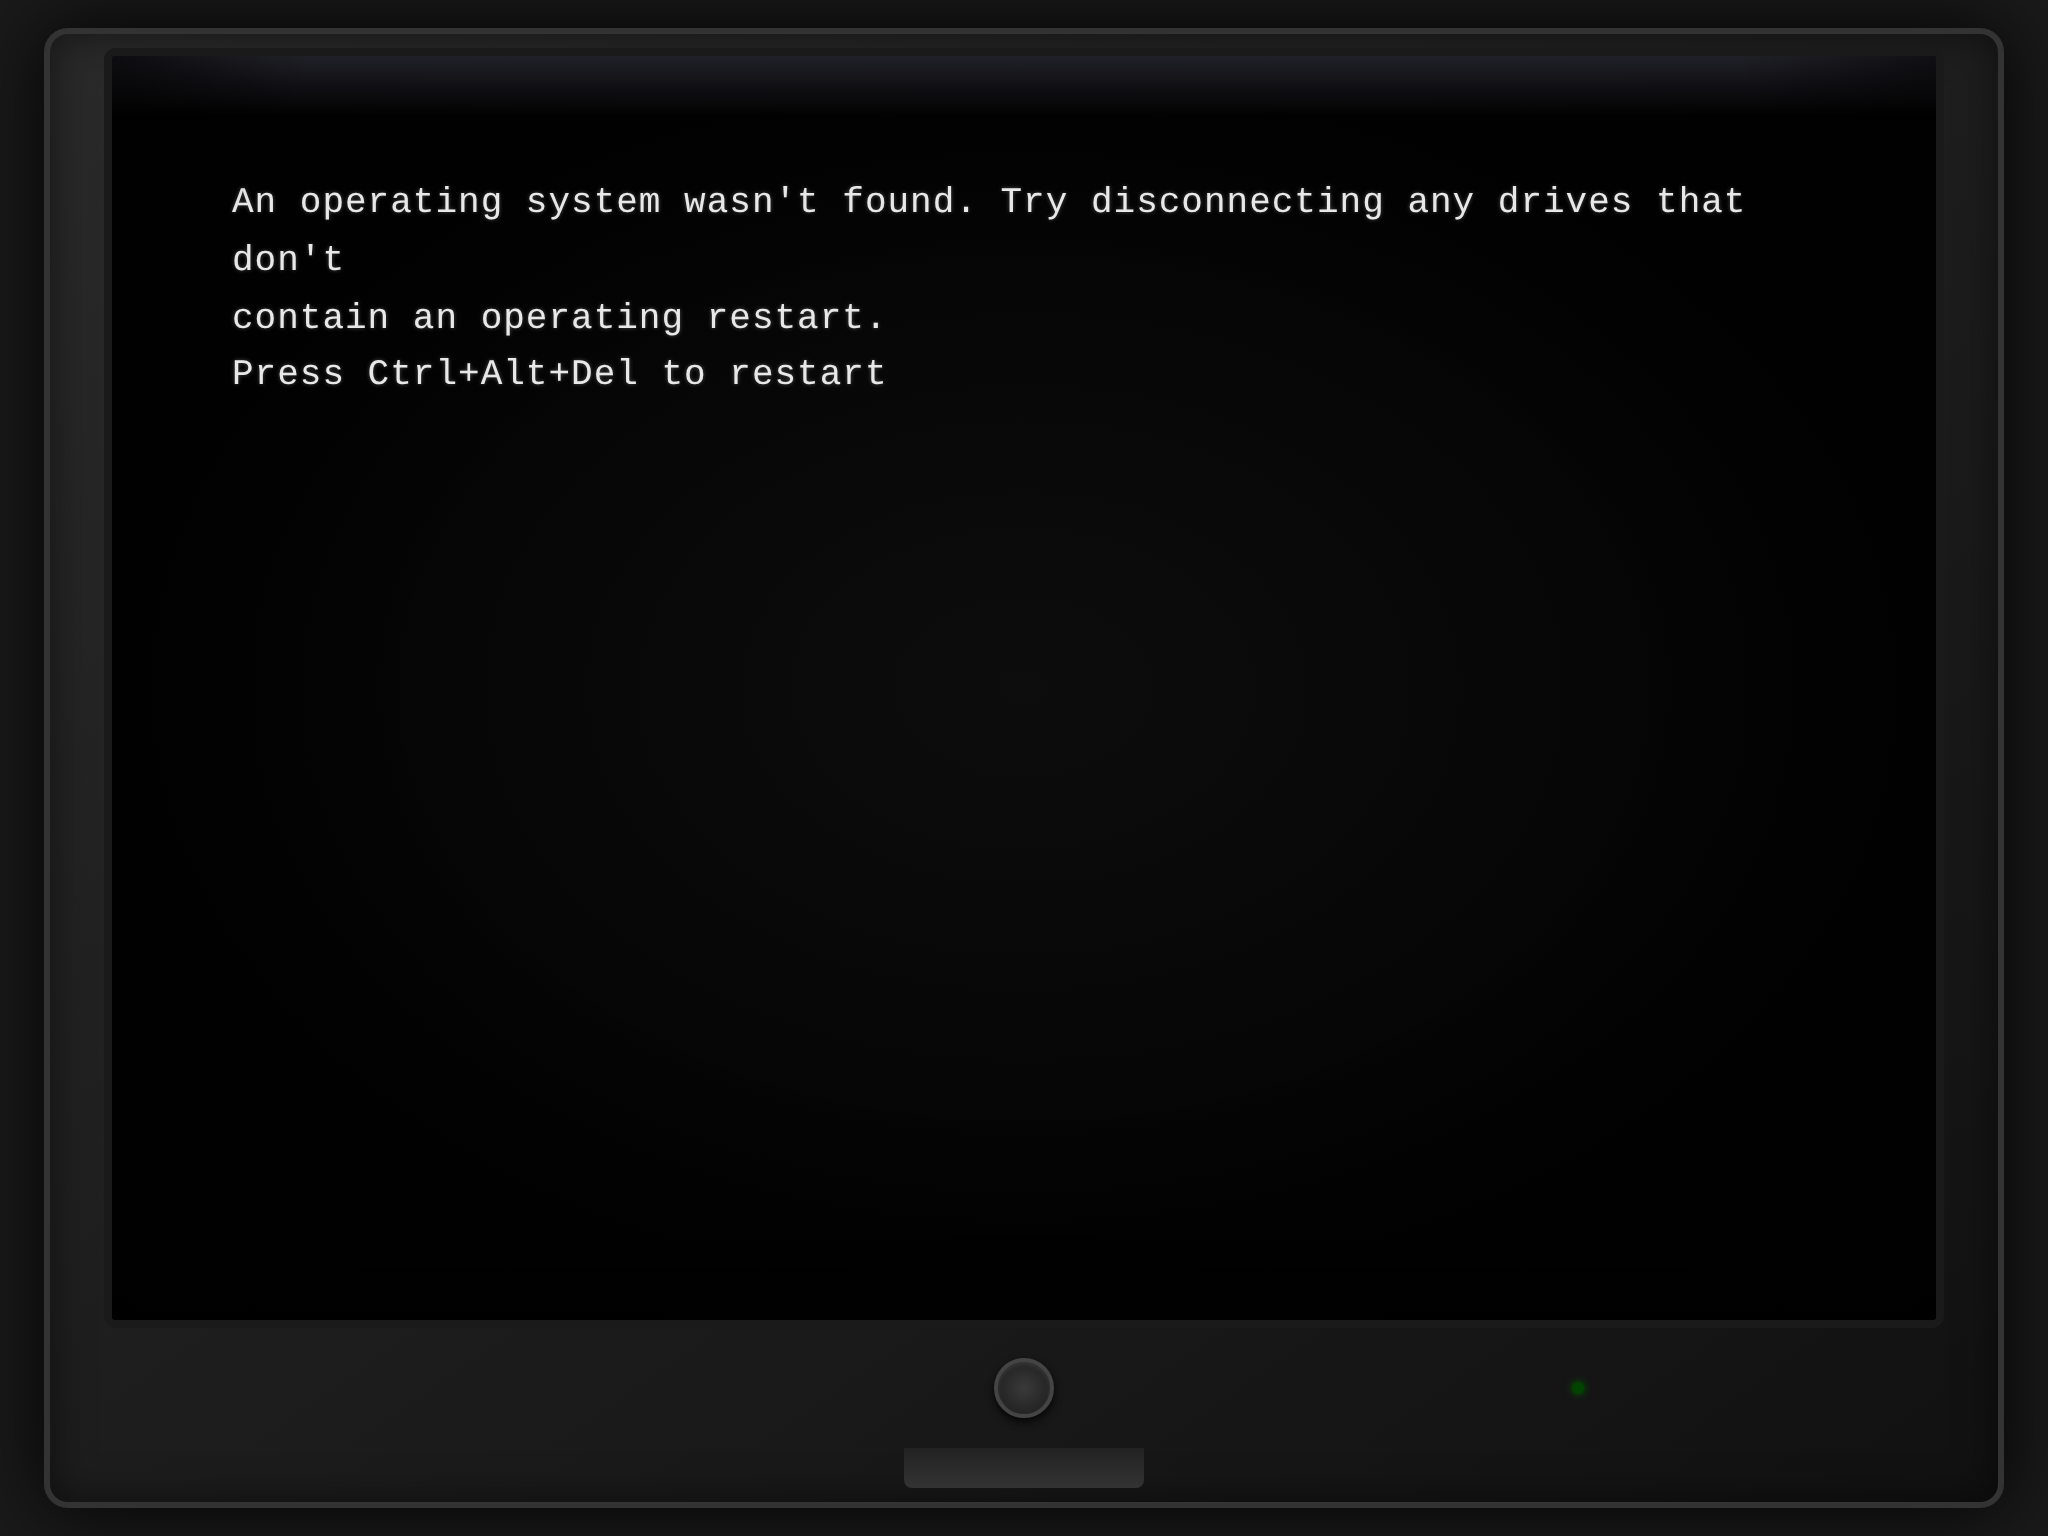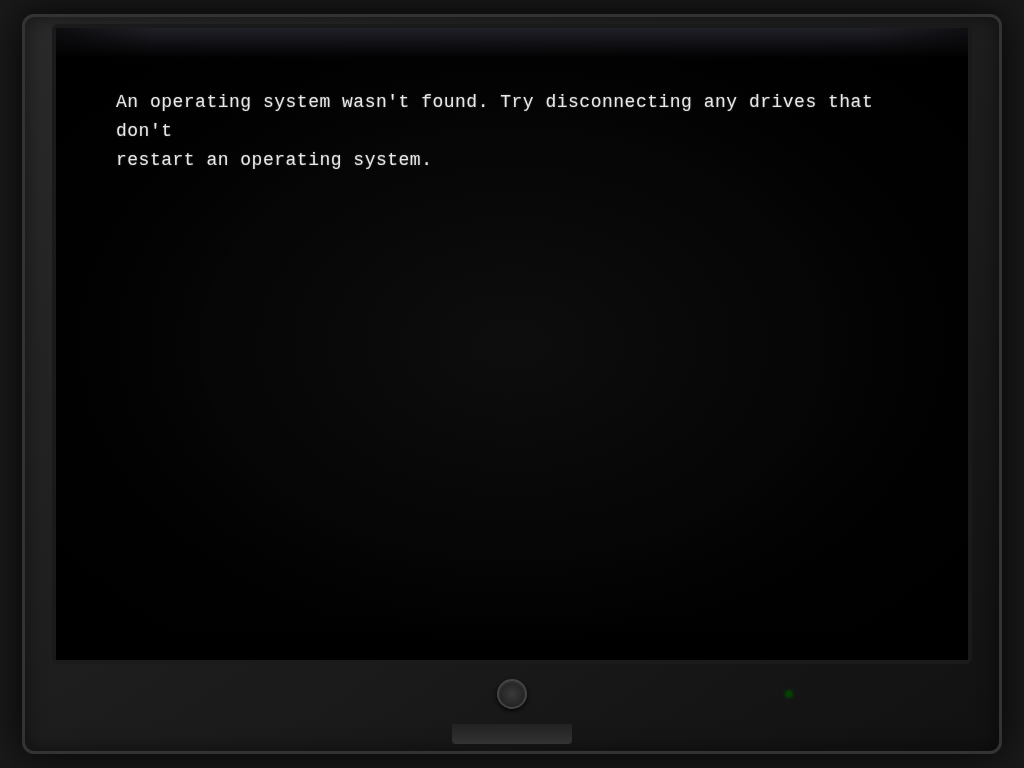--- a/index.html
+++ b/index.html
@@ -183,21 +183,22 @@
     <div class="screen">
       <div class="top-bar"></div>
       <div class="corner-dark-tl"></div>
       <div class="corner-dark-tr"></div>
       <div class="corner-dark-bl"></div>
       <div class="corner-dark-br"></div>
       <div class="bottom-ambient"></div>
 
       <div class="error-text">
         <div>An operating system wasn't found. Try disconnecting any drives that don't</div>
-        <div>restart an operating system.</div>
+        <div>contain an operating restart.</div>
+        <div>Press Ctrl+Alt+Del to restart</div>
       </div>
     </div>
   </div>
 
   <div class="monitor-bottom">
     <div class="power-button"></div>
     <div class="power-led"></div>
   </div>
 
   <div class="monitor-stand"></div>

